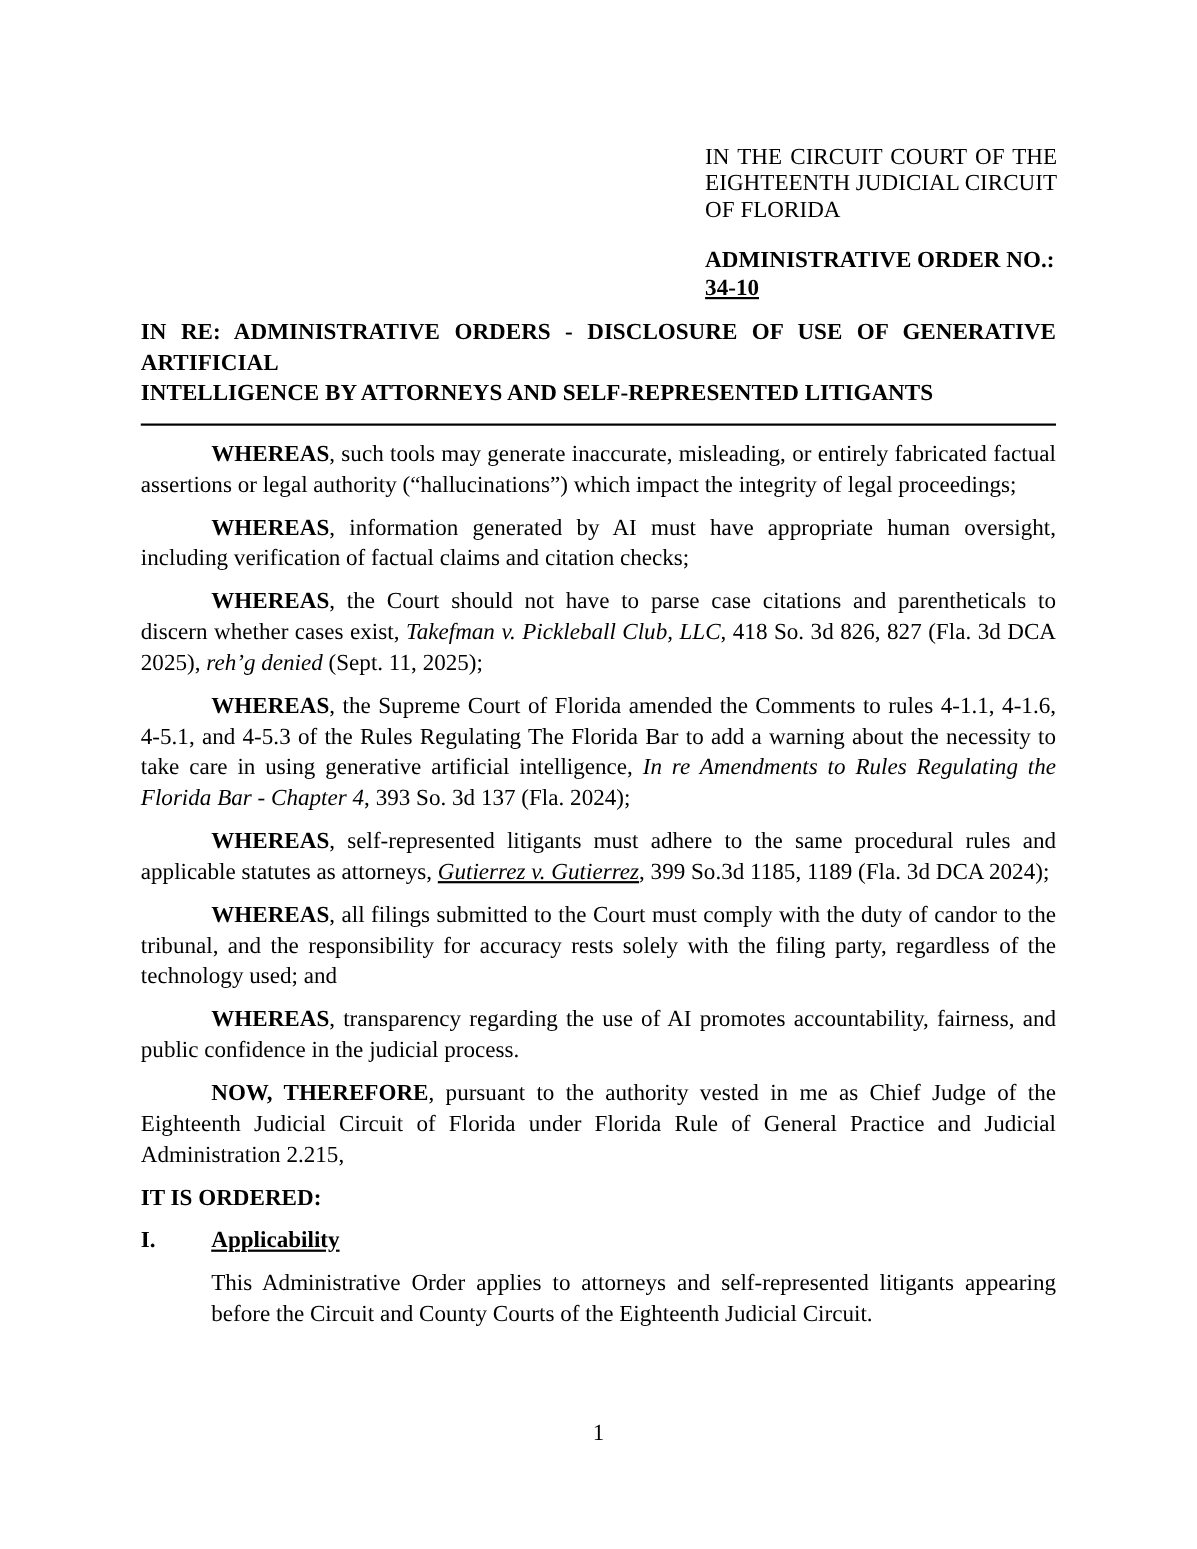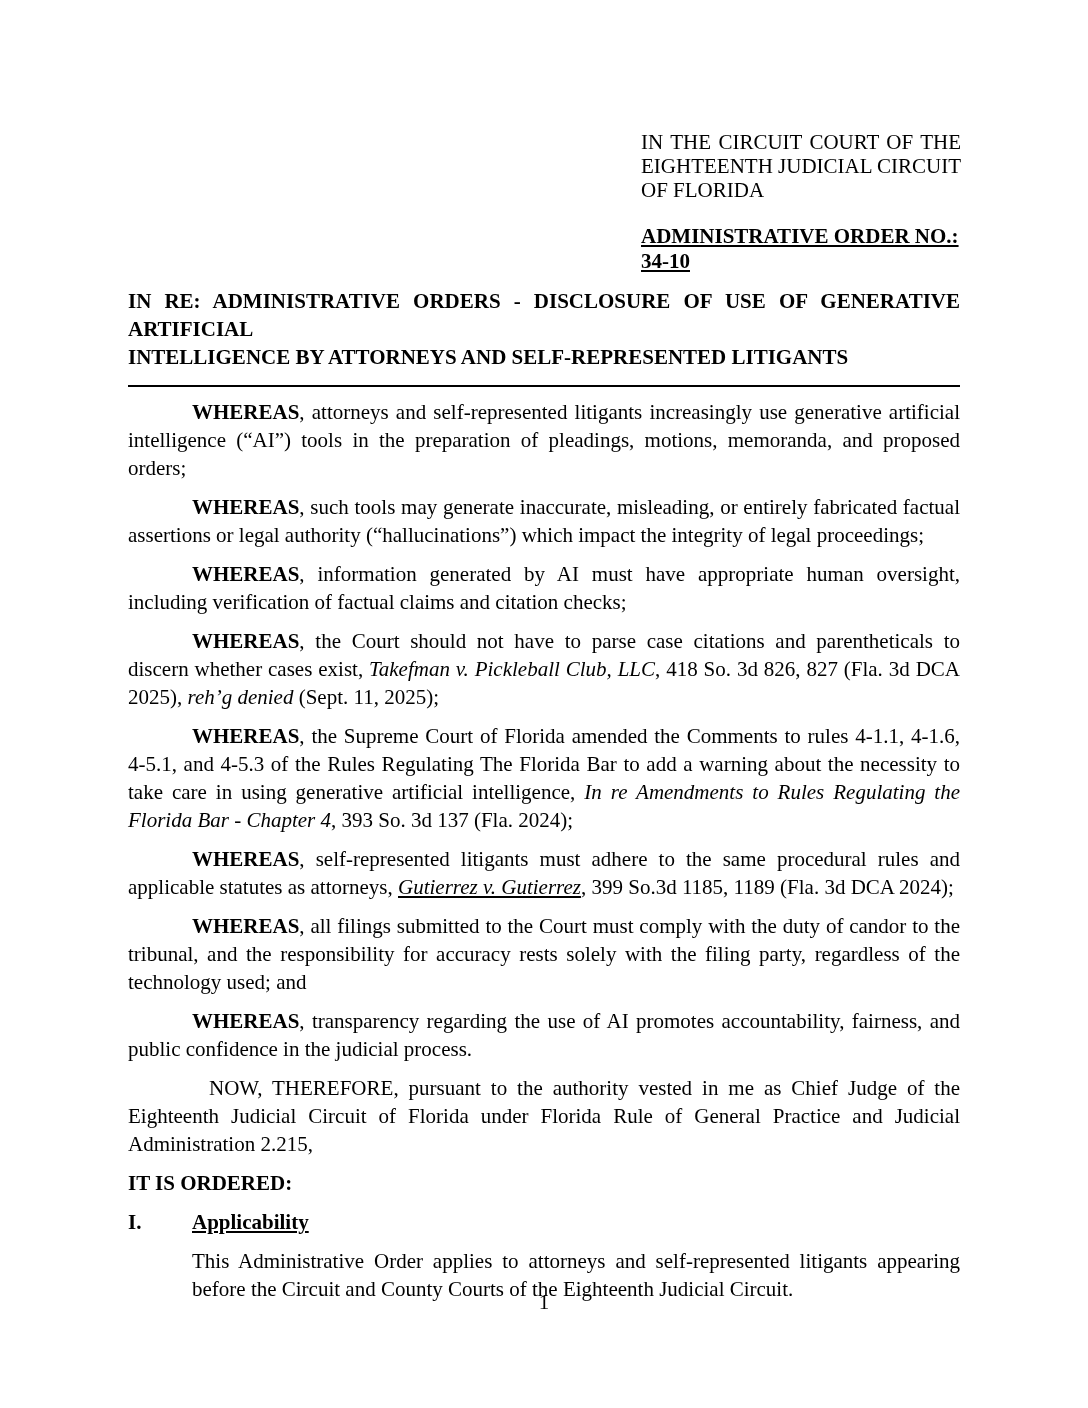--- a/index.html
+++ b/index.html
@@ -32,21 +32,20 @@
   }
   .court-line.last {
     text-align: left;
     text-align-last: left;
   }
   .order-block {
     margin-left: 513px;
     margin-top: 22px;
     font-weight: bold;
     line-height: 25px;
-    text-decoration: underline;
   }
   .order-no {
     text-decoration: underline;
   }
   
   .doc-title {
     margin-top: 13px;
     font-weight: bold;
     line-height: 28px;
     border-bottom: 2px solid #000000;
@@ -110,29 +109,28 @@
     <div class="order-block">
       <div>ADMINISTRATIVE ORDER NO.:</div>
       <div><span class="order-no">34-10</span></div>
     </div>
 
     <div class="doc-title">
       <div class="title-line justified">IN RE: ADMINISTRATIVE ORDERS - DISCLOSURE OF USE OF GENERATIVE ARTIFICIAL</div>
       <div class="title-line">INTELLIGENCE BY ATTORNEYS AND SELF-REPRESENTED LITIGANTS</div>
     </div>
 
-    <p class="para"><span style="font-weight: bold;">WHEREAS</span><span>, attorneys and self-represented litigants increasingly use generative artificial intelligence (“AI”) tools in the preparation of pleadings, motions, memoranda, and proposed orders;</span></p>
     <p class="para"><span style="font-weight: bold;">WHEREAS</span><span>, such tools may generate inaccurate, misleading, or entirely fabricated factual assertions or legal authority (“hallucinations”) which impact the integrity of legal proceedings;</span></p>
     <p class="para"><span style="font-weight: bold;">WHEREAS</span><span>, information generated by AI must have appropriate human oversight, including verification of factual claims and citation checks;</span></p>
     <p class="para"><span style="font-weight: bold;">WHEREAS</span><span>, the Court should not have to parse case citations and parentheticals to discern whether cases exist, </span><span style="font-style: italic;">Takefman v. Pickleball Club, LLC</span><span>, 418 So. 3d 826, 827 (Fla. 3d DCA 2025), </span><span style="font-style: italic; margin-top: 21px;">reh’g denied</span><span> (Sept. 11, 2025);</span></p>
     <p class="para"><span style="font-weight: bold;">WHEREAS</span><span>, the Supreme Court of Florida amended the Comments to rules 4-1.1, 4-1.6, 4-5.1, and 4-5.3 of the Rules Regulating The Florida Bar to add a warning about the necessity to take care in using generative artificial intelligence, </span><span style="font-style: italic;">In re Amendments to Rules Regulating the Florida Bar - Chapter 4</span><span>, 393 So. 3d 137 (Fla. 2024);</span></p>
     <p class="para"><span style="font-weight: bold;">WHEREAS</span><span>, self-represented litigants must adhere to the same procedural rules and applicable statutes as attorneys, </span><span style="font-style: italic; text-decoration: underline;">Gutierrez v. Gutierrez</span><span>, 399 So.3d 1185, 1189 (Fla. 3d DCA 2024);</span></p>
     <p class="para"><span style="font-weight: bold;">WHEREAS</span><span>, all filings submitted to the Court must comply with the duty of candor to the tribunal, and the responsibility for accuracy rests solely with the filing party, regardless of the technology used; and</span></p>
     <p class="para"><span style="font-weight: bold;">WHEREAS</span><span>, transparency regarding the use of AI promotes accountability, fairness, and public confidence in the judicial process.</span></p>
-    <p class="para"><span style="font-weight: normal; margin-left: 17px;">NOW, THEREFORE</span><span>, pursuant to the authority vested in me as Chief Judge of the Eighteenth Judicial Circuit of Florida under Florida Rule of General Practice and Judicial Administration 2.215,</span></p>
+    <p class="para"><span style="font-weight: bold;">NOW, THEREFORE</span><span>, pursuant to the authority vested in me as Chief Judge of the Eighteenth Judicial Circuit of Florida under Florida Rule of General Practice and Judicial Administration 2.215,</span></p>
 
     <div class="ordered-heading">IT IS ORDERED:</div>
 
     <div class="section-heading">
       <span class="section-number">I.</span>
       <span class="section-title">Applicability</span>
     </div>
 
     <p class="section-body">This Administrative Order applies to attorneys and self-represented litigants appearing before the Circuit and County Courts of the Eighteenth Judicial Circuit.</p>
 

